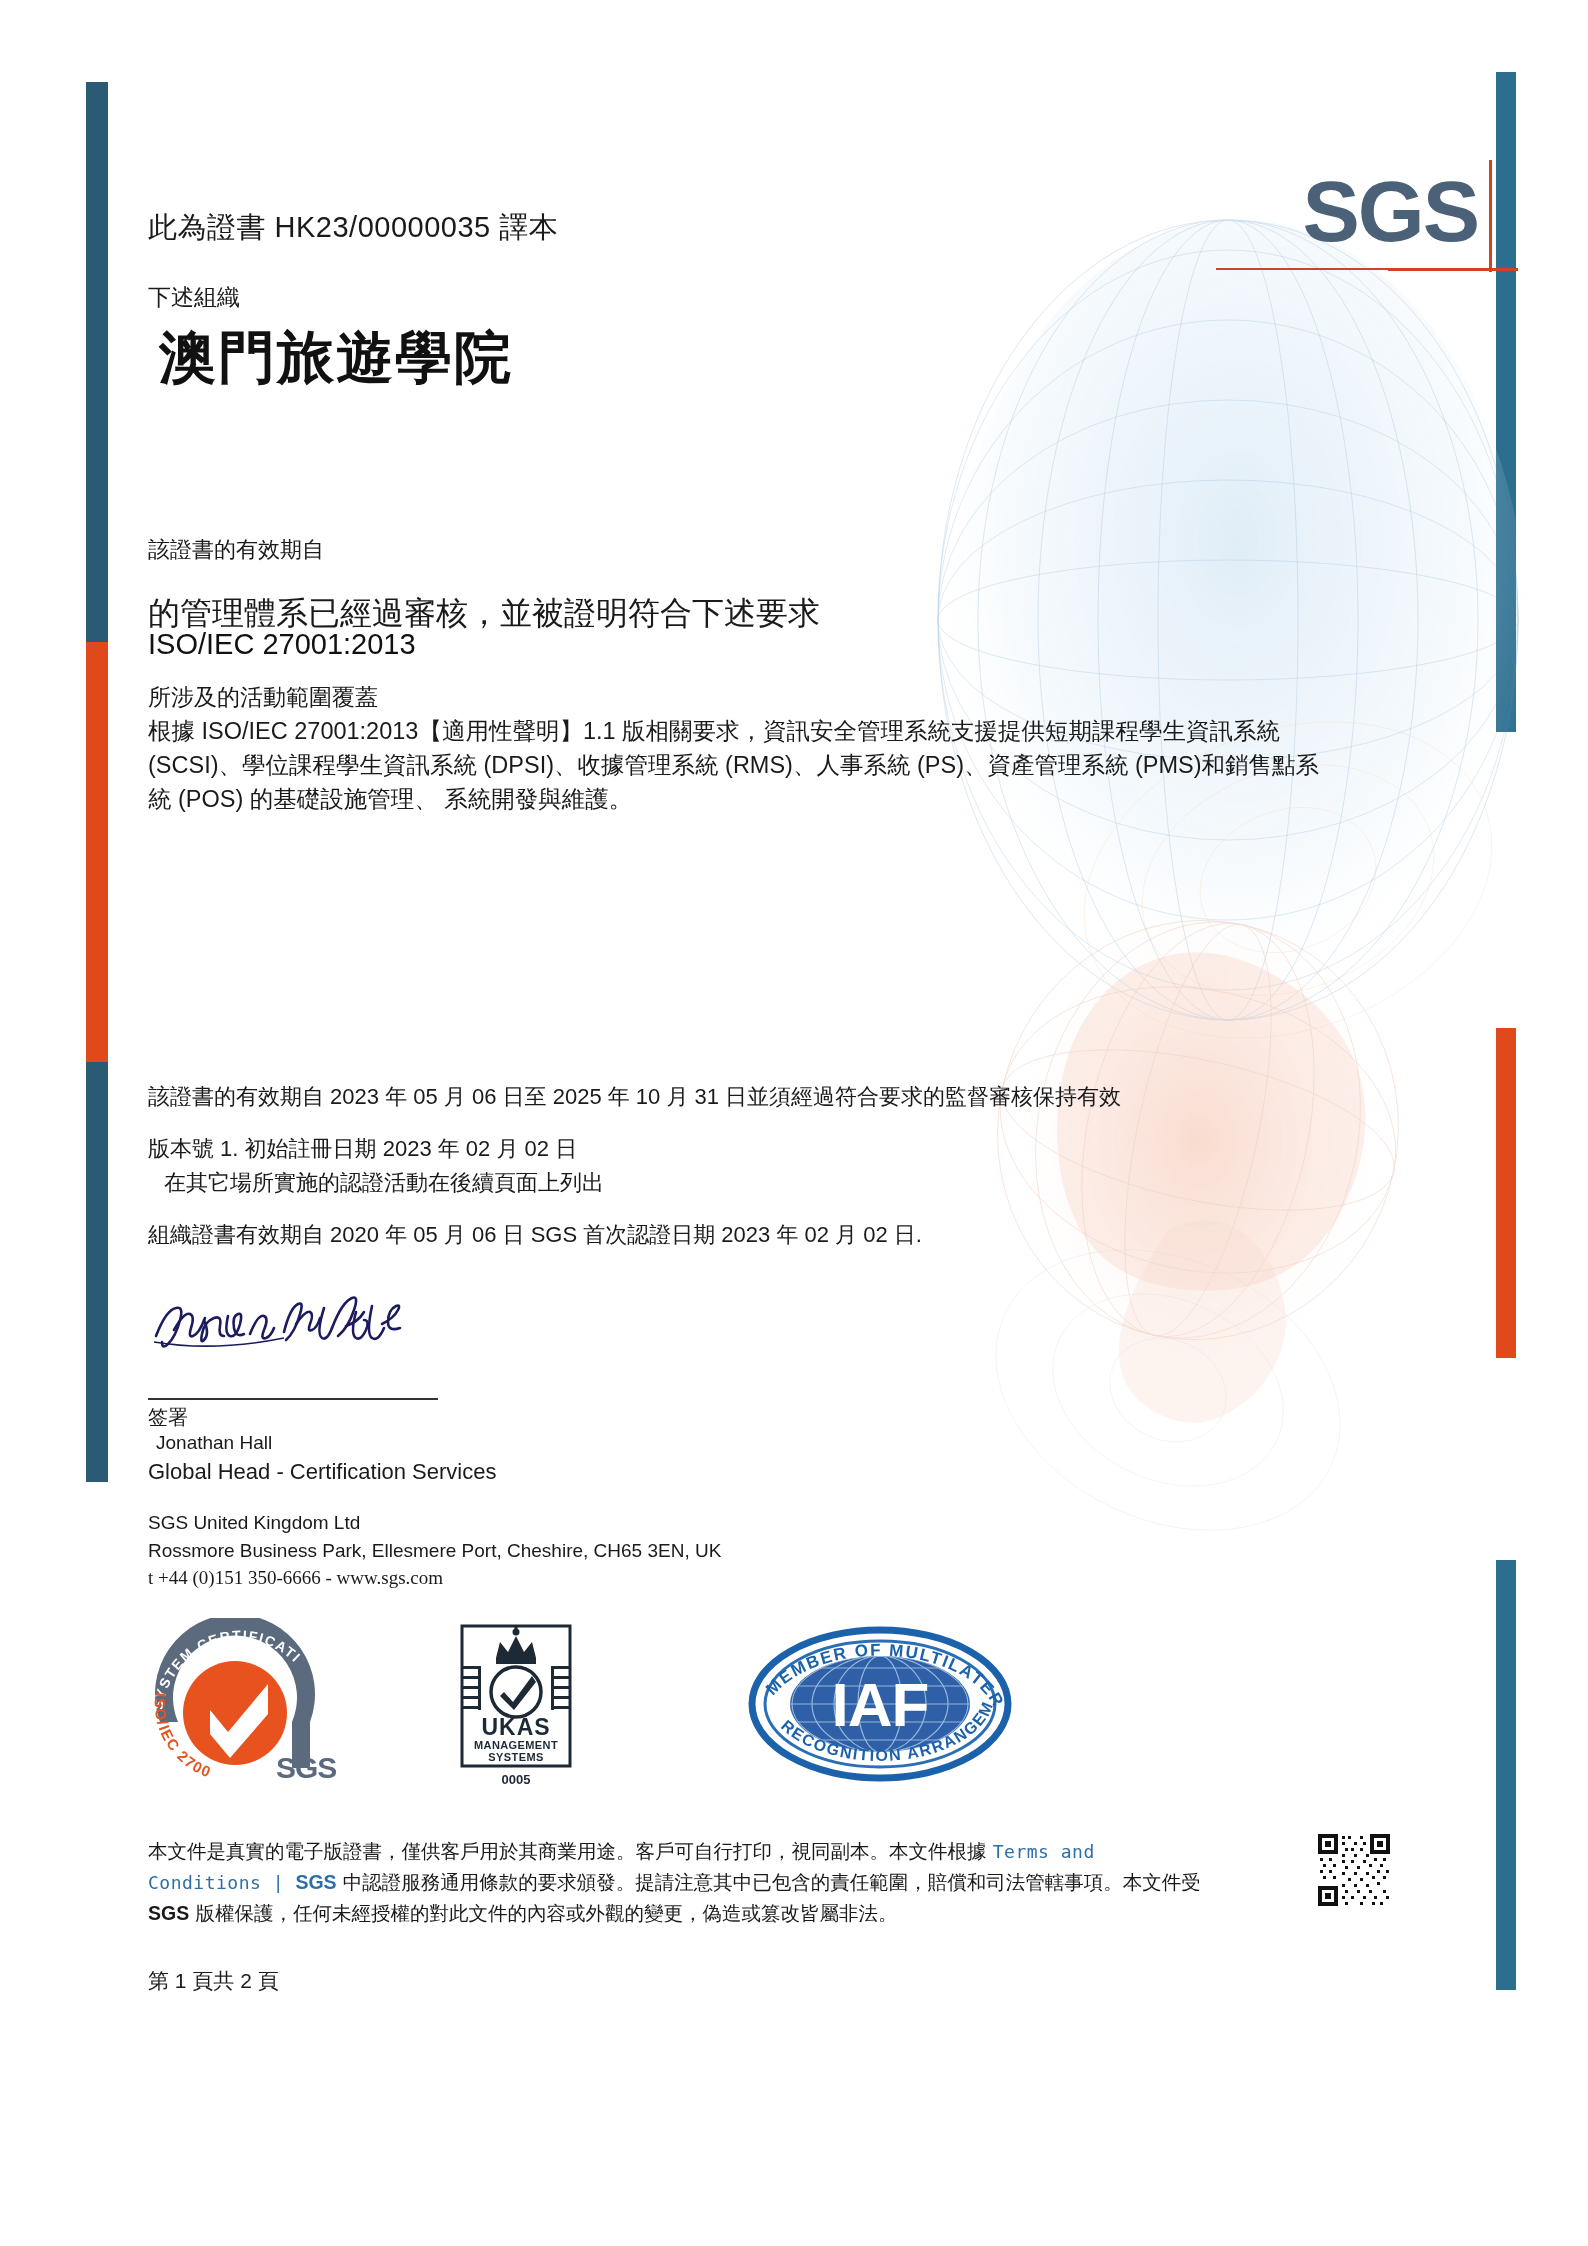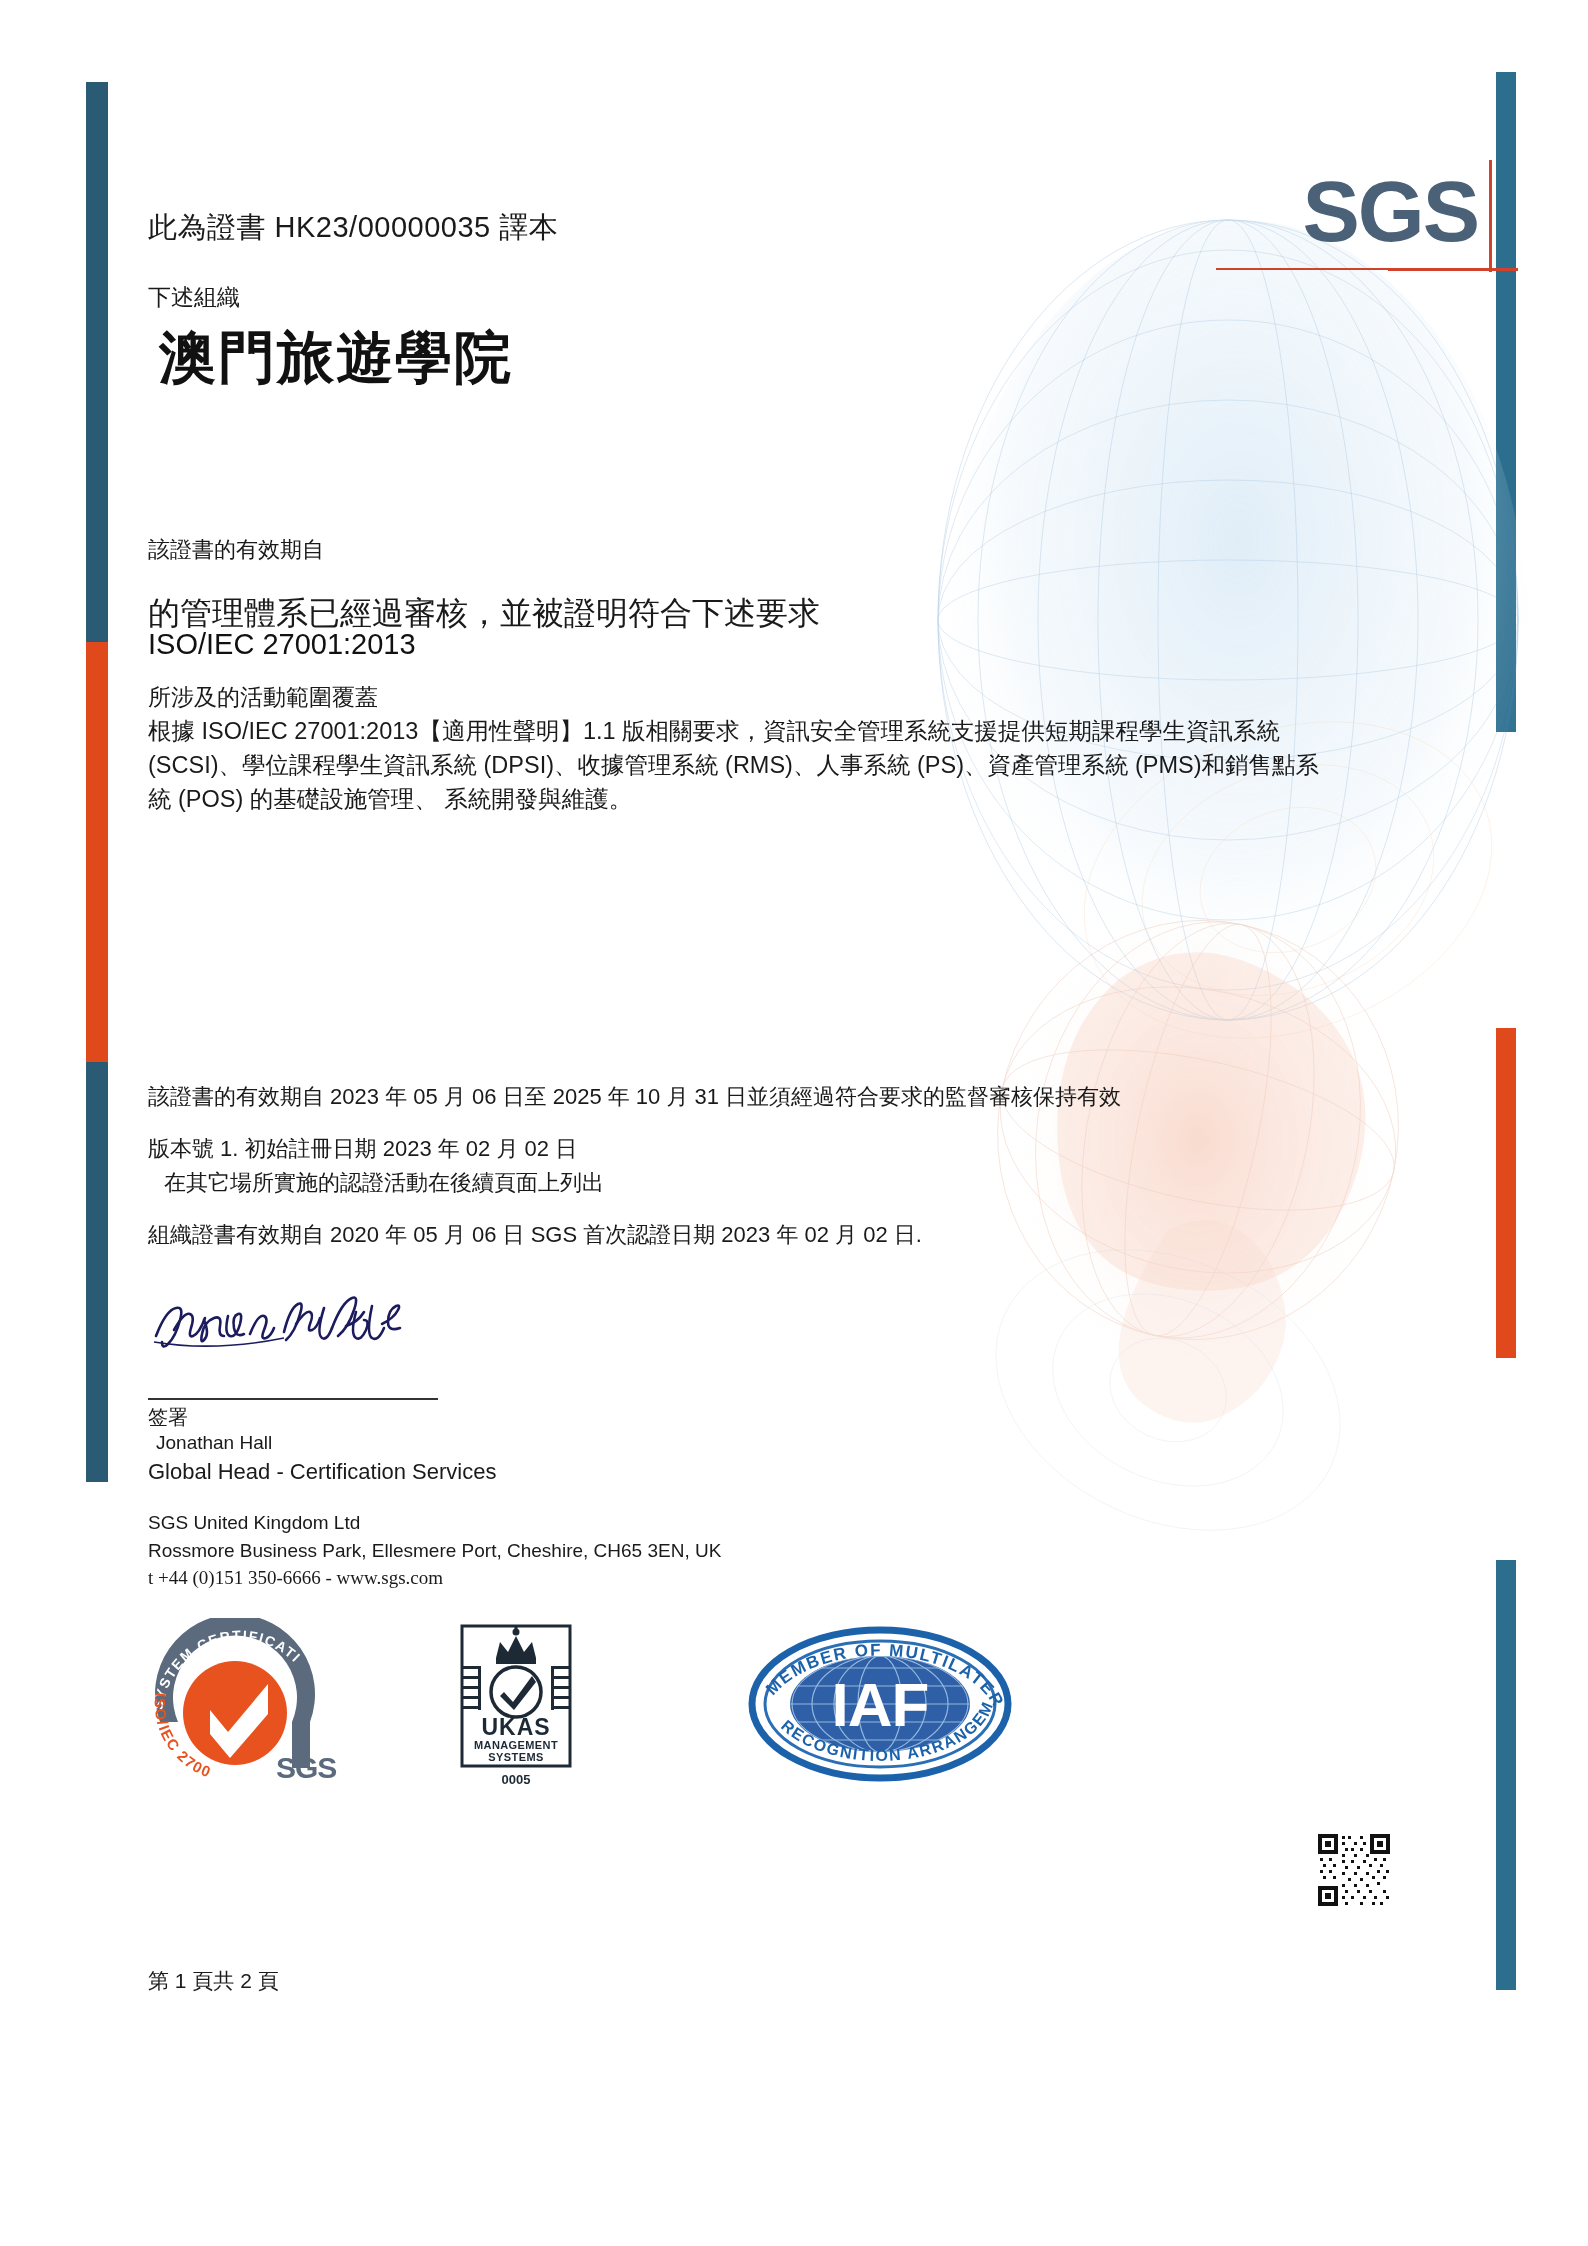--- a/index.html
+++ b/index.html
@@ -342,20 +342,23 @@
           <textPath href="#iafTop" startOffset="6%">MEMBER OF MULTILATERAL</textPath>
         </text>
         <text font-family="'Liberation Sans', sans-serif" font-size="16" font-weight="bold" fill="#1c62ab" letter-spacing="1.6">
           <textPath href="#iafBot" startOffset="8%">RECOGNITION ARRANGEMENT</textPath>
         </text>
         <text x="145" y="102" text-anchor="middle" font-family="'Liberation Sans', sans-serif" font-size="62" font-weight="bold" fill="#ffffff" letter-spacing="-1">IAF</text>
       </svg>
     </div>
   </div>
 
+  <div class="disclaimer">
+    <span>本文件是真實的電子版證書，僅供客戶用於其商業用途。客戶可自行打印，視同副本。本文件根據 </span><span class="link">Terms and Conditions</span><span class="link"> | </span><span class="sgs-blue">SGS</span><span> 中認證服務通用條款的要求頒發。提請注意其中已包含的責任範圍，賠償和司法管轄事項。本文件受 </span><span class="sgs-dark">SGS</span><span> 版權保護，任何未經授權的對此文件的內容或外觀的變更，偽造或篡改皆屬非法。</span>
+  </div>
 
   <div class="qr">
     <svg width="76" height="76" viewBox="0 0 76 76">
       <rect width="76" height="76" fill="#ffffff"></rect>
       <g fill="#111">
         <rect x="2" y="2" width="20" height="20"></rect>
           <rect x="6" y="6" width="12" height="12" fill="#fff"></rect>
         <rect x="9" y="9" width="6" height="6"></rect>
         <rect x="54" y="2" width="20" height="20"></rect>
           <rect x="58" y="6" width="12" height="12" fill="#fff"></rect>

